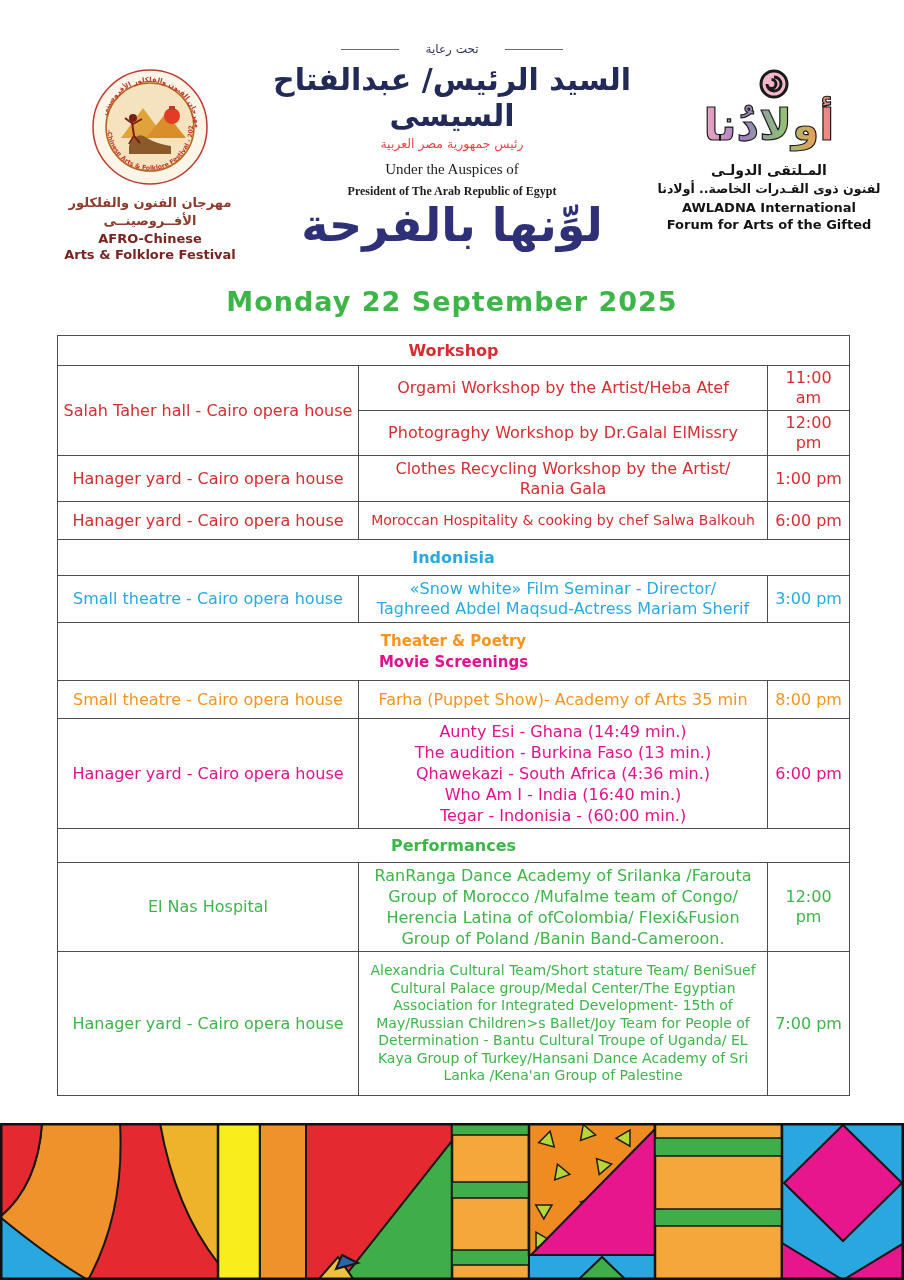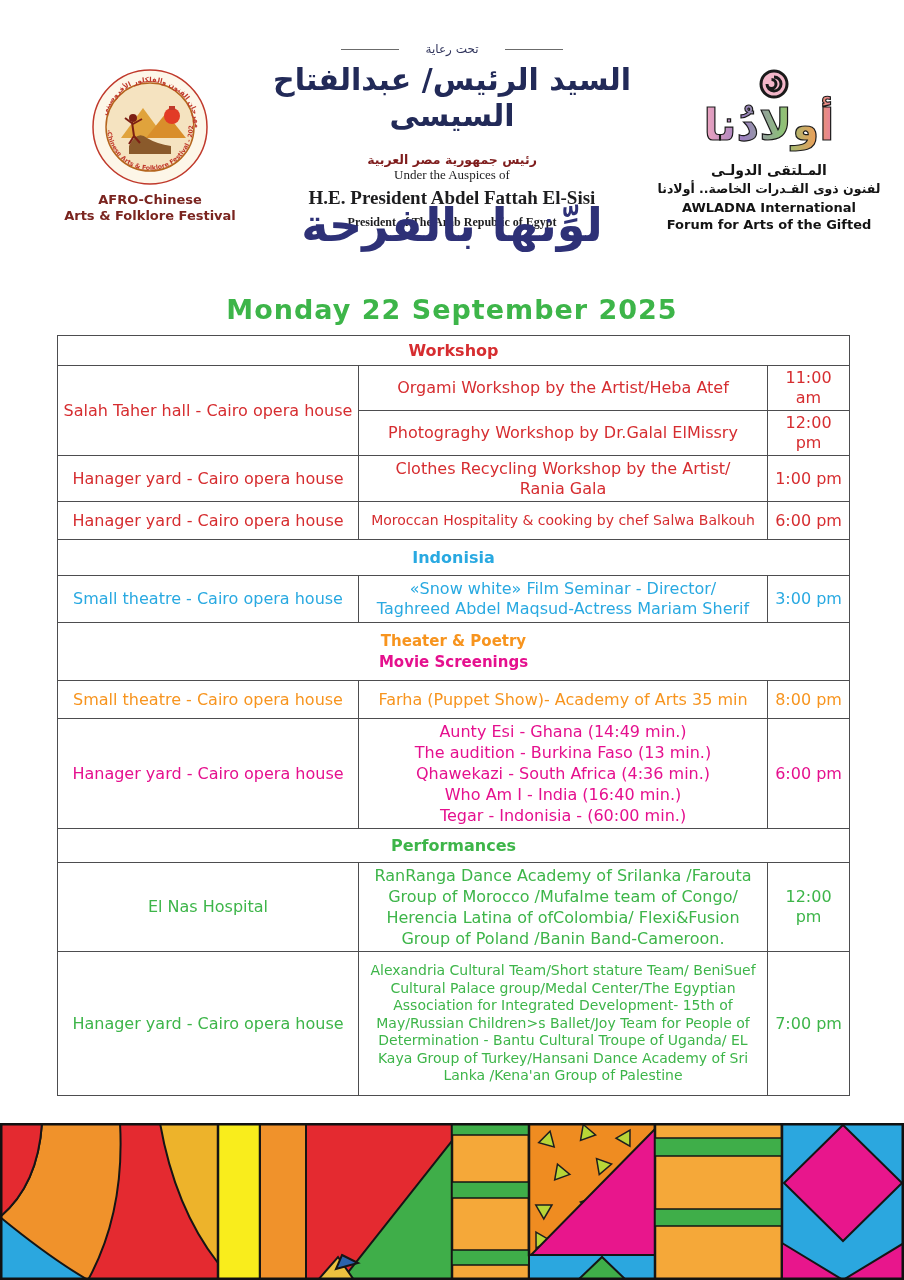--- a/index.html
+++ b/index.html
@@ -4,39 +4,39 @@
 <style>
   * { margin:0; padding:0; box-sizing:border-box; }
   body { background:#e8e8e8; font-family:"DejaVu Sans", sans-serif; }
   .page { position:relative; width:904px; height:1280px; margin:0 auto; background:#ffffff; overflow:hidden; }
 
   
   .patronage { position:absolute; left:50%; transform:translateX(-50%); top:42px; width:360px; text-align:center; color:#22265c; }
   .kicker { display:flex; align-items:center; justify-content:center; gap:26px; font-size:12px; color:#30345c; }
   .kicker .rule { width:58px; height:0; border-top:1px solid #6b6b6b; }
   .signature { font-size:30px; font-weight:600; color:#222a58; margin-top:6px; line-height:1.2; }
-  .sig-sub { font-size:12.5px; font-weight:bold; color:#7f1d1d; margin-top:18px; }
-  .auspices { font-family:"Liberation Serif", serif; font-size:13px; color:#1d1d1f; }
+  .sig-sub { font-size:12.5px; font-weight:normal; color:#ef4444; margin-top:2px; }
+  .auspices { font-family:"Liberation Serif", serif; font-size:15px; color:#1d1d1f; margin-top:10px; }
   .pres-name { font-family:"Liberation Serif", serif; font-size:19px; font-weight:600; color:#1d1d1f; margin-top:4px; }
   .pres-title { font-family:"Liberation Serif", serif; font-size:12px; font-weight:bold; color:#1d1d1f; margin-top:6px; }
   .slogan { position:absolute; left:50%; transform:translateX(-50%); top:198px; font-size:46px; font-weight:800; color:#2e3177; white-space:nowrap; }
 
   .logo-left { position:absolute; left:55px; top:68px; width:190px; text-align:center; }
   .logo-left .names-ar { font-size:13px; font-weight:bold; color:#8d3b2b; line-height:1.35; margin-top:4px; }
   .logo-left .names-en { font-size:13px; font-weight:800; color:#7a241f; line-height:1.25; margin-top:2px; }
 
   .logo-right { position:absolute; left:650px; top:68px; width:238px; text-align:center; color:#141414; }
   .logo-right .year { font-size:36px; font-weight:800; letter-spacing:3px; color:#111; line-height:1; position:relative; }
   .logo-right .year sup { color:#d42a2e; font-size:11px; }
   .logo-right .ar1 { font-size:14px; font-weight:bold; margin-top:4px; }
   .logo-right .ar2 { font-size:12.5px; font-weight:bold; margin-top:3px; }
   .logo-right .en { font-size:13px; font-weight:800; line-height:1.3; margin-top:4px; }
 
   
-  .date-title { position:absolute; left:0; top:294px; width:100%; text-align:center; font-size:27px; font-weight:800; color:#3db549; letter-spacing:1px; }
+  .date-title { position:absolute; left:0; top:286px; width:100%; text-align:center; font-size:27px; font-weight:800; color:#3db549; letter-spacing:1px; }
   table.sched { position:absolute; left:57px; top:335px; width:792px; border-collapse:collapse; table-layout:fixed; }
   table.sched td { border:1.6px solid #4d4d4f; text-align:center; vertical-align:middle; padding:2px 4px; font-size:16px; line-height:1.25; }
   td.sec { font-size:20px; font-weight:bold; padding:3px; }
   td.sec.dual { font-size:15px; line-height:1.35; }
   .c-red { color:#d62d30; } .c-cyan { color:#29a9e1; } .c-orange { color:#f7941e; }
   .c-magenta { color:#e5108e; } .c-green { color:#3db549; }
   td.pre { white-space:pre-line; }
   td.time { font-size:14.5px; }
   .mline { line-height:21px; }
 
@@ -50,21 +50,20 @@
 
   <div class="patronage">
     <div class="kicker">
       <span class="rule"></span>
       <span>تحت رعاية</span>
       <span class="rule"></span>
     </div>
     <div class="signature">السيد الرئيس/ عبدالفتاح السيسى</div>
     <div class="sig-sub">رئيس جمهورية مصر العربية</div>
     <div class="auspices">Under the Auspices of</div>
-    <div class="pres-name">H.E. President Abdel Fattah El-Sisi</div>
     <div class="pres-title">President of The Arab Republic of Egypt</div>
   </div>
   <div class="slogan">لوِّنها بالفرحة</div>
 
   <div class="logo-left">
     <svg width="118" height="118" viewBox="0 0 118 118">
       <defs>
           <path id="arcTop" d="M59,14 a45,45 0 0 1 0,90" transform="rotate(-90 59 59)"></path>
             <path id="arcBot" d="M16,59 a43,43 0 0 0 86,0"></path>
         </defs>
@@ -73,20 +72,24 @@
       <path d="M30,70 L52,40 L74,70 Z" fill="#e0a33c"></path>
       <path d="M55,70 L75,45 L95,70 Z" fill="#d98e2b"></path>
       <circle cx="81" cy="48" r="8" fill="#e23b26"></circle>
       <rect x="78" y="38" width="6" height="4" fill="#c0392b"></rect>
       <path d="M38,78 q8,-16 18,-8 q10,6 24,8 l0,8 l-42,0 Z" fill="#8a5a2b"></path>
       <circle cx="42" cy="50" r="4" fill="#7c1f14"></circle>
       <path d="M41,54 l2,14 l-5,8 M43,68 l6,7 M42,56 l-8,-6 M42,56 l9,-5" stroke="#7c1f14" stroke-width="2" fill="none"></path>
       <text font-size="7" fill="#c0392b" font-weight="bold"><textPath href="#arcTop" startOffset="8%">مهرجان الفنون والفلكلور الأفروصينى</textPath></text>
       <text font-size="6.2" fill="#c0392b" font-weight="bold"><textPath href="#arcBot" startOffset="2%">-Chinese Arts &amp; Folklore Festival - 2025</textPath></text>
     </svg>
+    <div class="names-ar">
+      <div>مهرجان الفنون والفلكلور</div>
+      <div>الأفــروصينــى</div>
+    </div>
     <div class="names-en">
       <div>AFRO-Chinese</div>
       <div>Arts &amp; Folklore Festival</div>
     </div>
   </div>
 
   <div class="logo-right">
     <svg width="150" height="86" viewBox="0 0 150 86">
       <defs>
         <linearGradient id="awg" x1="0" y1="0" x2="1" y2="0">

